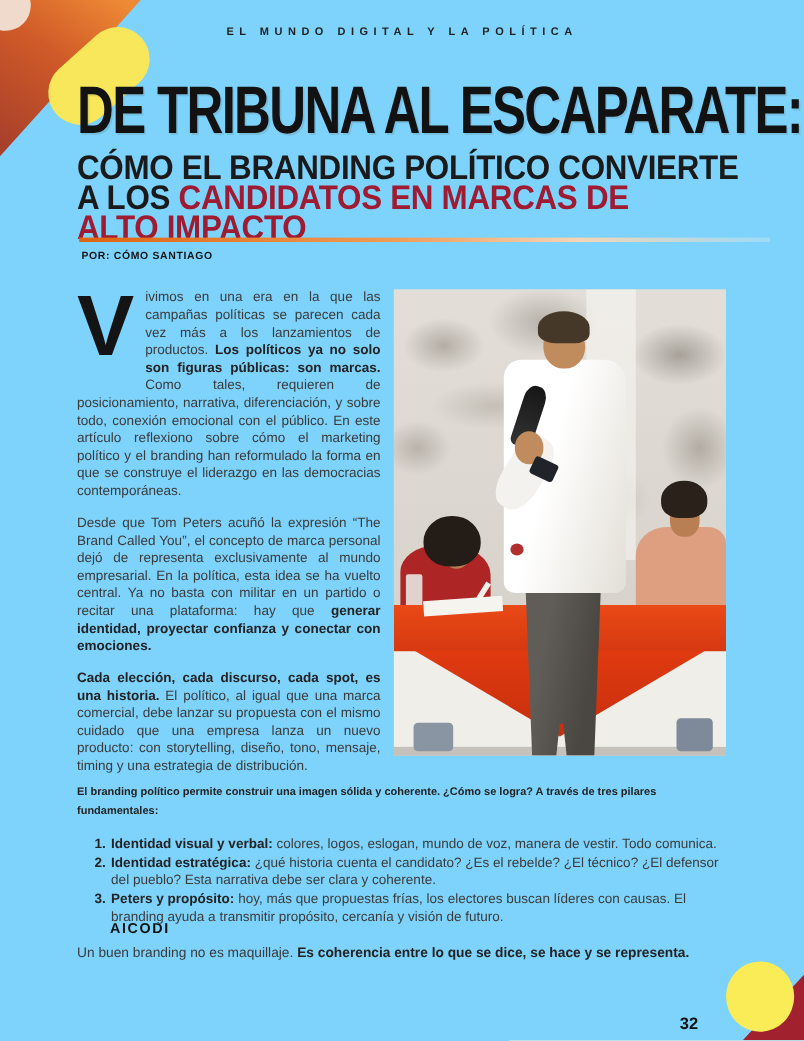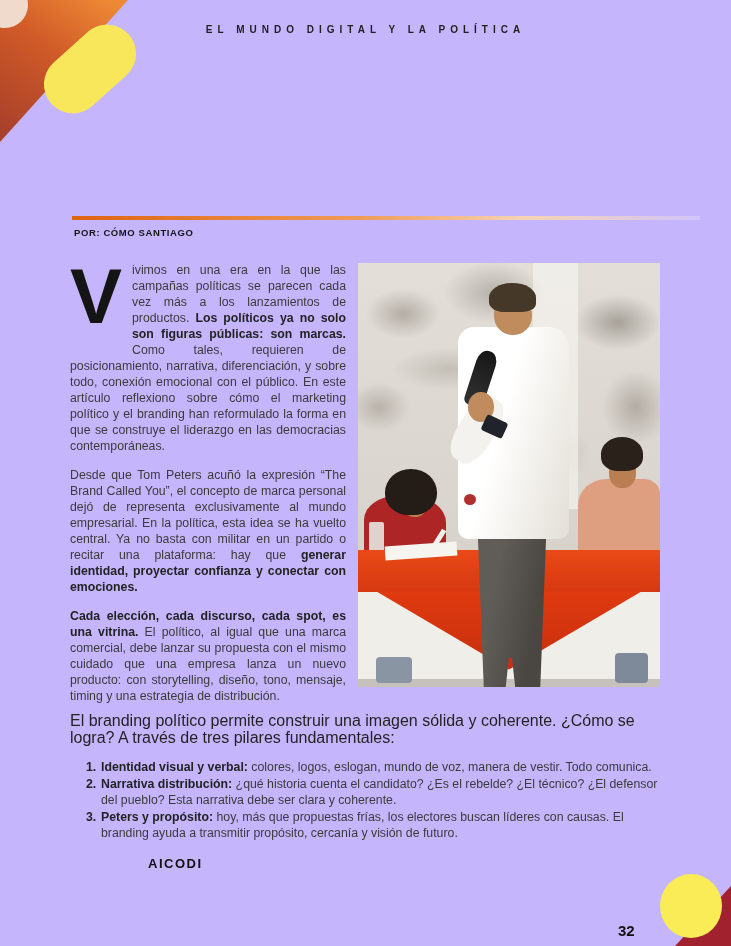--- a/index.html
+++ b/index.html
@@ -1,18 +1,18 @@
 <!DOCTYPE html>
 <html><head>
 <meta charset="utf-8">
 <style>
   html,body{margin:0;padding:0;background:#e9e9e9;}
   #page{
     position:relative;width:731px;height:946px;margin:0 auto;
-    background:#c4b5fd;overflow:hidden;
+    background:#7dd3fc;overflow:hidden;
     font-family:"Liberation Sans", sans-serif;color:#3B3B3B;
   }
   
   .deco-orange-band{position:absolute;top:0;left:0;width:128px;height:142px;
     background:linear-gradient(215deg,#EE8A35 5%,#D05A28 45%,#A8402B 95%);
     clip-path:polygon(0 0,100% 0,0 100%);}
   .deco-corner-circle{position:absolute;top:-18px;left:-18px;width:46px;height:46px;
     border-radius:50%;background:#EFDACB;}
   .deco-yellow-pill{position:absolute;left:38px;top:40px;width:104px;height:58px;
     border-radius:29px;background:#F9E75B;transform:rotate(-42deg);}
@@ -38,30 +38,30 @@
   
   .content{position:absolute;left:70px;top:262px;width:592px;}
   .col-left{position:absolute;left:0;top:0;width:276px;}
   .body-p{font-size:12.3px;line-height:16px;color:#3B3B3B;text-align:justify;margin:0 0 13px 0;}
   .body-p b{color:#232323;}
   .dropcap{float:left;font-size:78px;line-height:0.8;font-weight:700;color:#141414;
     width:54px;height:82px;margin:3px 8px 0 0;}
   .section-heading{font-size:12.8px;font-weight:700;font-style:italic;color:#A6242F;
     margin:17px 0 15px 0;line-height:1.35;}
   .fw{position:absolute;left:70px;top:712px;width:592px;}
-  .fw-lead{margin:0;font-size:16px;line-height:17px;font-weight:400;color:#232323;}
+  .fw-lead{margin:0;font-size:10px;line-height:17px;font-weight:700;color:#232323;}
   .olist{margin:13px 0 0 16px;}
   .olist-item{display:flex;font-size:12.3px;line-height:16.5px;color:#3B3B3B;}
   .olist-item .num{flex:none;width:15px;font-weight:700;color:#232323;}
   .olist-item b{color:#232323;text-align:center;}
   .closing{margin-top:16px;font-size:12.5px;line-height:17px;}
   .closing b{color:#232323;}
   
-  .footer-brand{position:absolute;left:100px;top:856px;font-size:13px;font-weight:700;
-    letter-spacing:1.5px;color:#111;margin-left:48px;}
+  .footer-brand{position:absolute;left:100px;top:836px;font-size:13px;font-weight:700;
+    letter-spacing:1.5px;color:#111;}
   .footer-page{position:absolute;left:618px;top:876px;font-size:15px;font-weight:700;color:#111;margin-top:46px;}
   
   .photo{position:absolute;left:288px;top:1px;width:302px;height:424px;overflow:hidden;
     background:
      radial-gradient(ellipse 60px 40px at 15% 12%, rgba(105,95,85,0.38), transparent 62%),
      radial-gradient(ellipse 80px 50px at 45% 7%, rgba(90,82,72,0.32), transparent 62%),
      radial-gradient(ellipse 70px 45px at 86% 14%, rgba(80,72,62,0.4), transparent 62%),
      radial-gradient(ellipse 55px 60px at 92% 34%, rgba(95,85,75,0.34), transparent 62%),
      radial-gradient(ellipse 50px 40px at 7% 34%, rgba(100,90,80,0.3), transparent 62%),
      radial-gradient(ellipse 90px 35px at 30% 25%, rgba(110,100,88,0.24), transparent 62%),
@@ -107,38 +107,46 @@
 <div id="page">
 
   <div class="deco-orange-band"></div>
   <div class="deco-corner-circle"></div>
   <div class="deco-yellow-pill"></div>
   <div class="deco-corner-red"></div>
   <div class="deco-yellow-circle"></div>
 
   <div class="kicker">EL MUNDO DIGITAL Y LA POLÍTICA</div>
 
+  <div class="title-block">
+    <h1 class="main-title">DE TRIBUNA AL ESCAPARATE:</h1>
+    <div class="subtitle">
+      <span class="stl">CÓMO EL BRANDING POLÍTICO CONVIERTE</span>
+      <span class="stl"><span>A LOS </span><span class="red">CANDIDATOS EN MARCAS DE</span></span>
+      <span class="stl red">ALTO IMPACTO</span>
+    </div>
+  </div>
 
   <div class="rule-orange"></div>
   <div class="byline">POR: CÓMO SANTIAGO</div>
 
   <div class="content">
 
     <div class="col-left">
       <p class="body-p">
         <span class="dropcap">V</span><span>ivimos en una era en la que las campañas políticas se parecen cada vez más a los lanzamientos de productos. </span><b>Los políticos ya no solo son figuras públicas: son marcas.</b><span> Como tales, requieren de posicionamiento, narrativa, diferenciación, y sobre todo, conexión emocional con el público. En este artículo reflexiono sobre cómo el marketing político y el branding han reformulado la forma en que se construye el liderazgo en las democracias contemporáneas.</span>
       </p>
 
 
       <p class="body-p">
         <span>Desde que Tom Peters acuñó la expresión “The Brand Called You”, el concepto de marca personal dejó de representa exclusivamente al mundo empresarial. En la política, esta idea se ha vuelto central. Ya no basta con militar en un partido o recitar una plataforma: hay que </span><b>generar identidad, proyectar confianza y conectar con emociones.</b>
       </p>
 
       <p class="body-p">
-        <b>Cada elección, cada discurso, cada spot, es una vitrina.</b><span> El político, al igual que una marca comercial, debe lanzar su propuesta con el mismo cuidado que una empresa lanza un nuevo producto: con storytelling, diseño, tono, mensaje, timing y una estrategia de distribución.</span>
+        <b>Cada elección, cada discurso, cada spot, es una historia.</b><span> El político, al igual que una marca comercial, debe lanzar su propuesta con el mismo cuidado que una empresa lanza un nuevo producto: con storytelling, diseño, tono, mensaje, timing y una estrategia de distribución.</span>
       </p>
 
     </div>
 
     <div class="photo" aria-label="Hombre de camisa blanca hablando con micrófono frente a una mesa con mantel rojo">
       <div class="p-pillar"></div>
       <div class="p-woman-body"></div>
       <div class="p-woman-face"></div>
       <div class="p-woman-hair"></div>
       <div class="p-glass"></div>
@@ -168,26 +176,29 @@
   <div class="fw">
     <p class="fw-lead">El branding político permite construir una imagen sólida y coherente. ¿Cómo se logra? A través de tres pilares fundamentales:</p>
 
     <div class="olist">
       <div class="olist-item">
         <span class="num">1.</span>
         <span><b>Identidad visual y verbal:</b><span> colores, logos, eslogan, mundo de voz, manera de vestir. Todo comunica.</span></span>
       </div>
       <div class="olist-item">
         <span class="num">2.</span>
-        <span><b>Narrativa distribución:</b><span> ¿qué historia cuenta el candidato? ¿Es el rebelde? ¿El técnico? ¿El defensor del pueblo? Esta narrativa debe ser clara y coherente.</span></span>
+        <span><b>Identidad estratégica:</b><span> ¿qué historia cuenta el candidato? ¿Es el rebelde? ¿El técnico? ¿El defensor del pueblo? Esta narrativa debe ser clara y coherente.</span></span>
       </div>
       <div class="olist-item">
         <span class="num">3.</span>
         <span><b>Peters y propósito:</b><span> hoy, más que propuestas frías, los electores buscan líderes con causas. El branding ayuda a transmitir propósito, cercanía y visión de futuro.</span></span>
       </div>
     </div>
 
+    <p class="closing">
+      <span>Un buen branding no es maquillaje. </span><b>Es coherencia entre lo que se dice, se hace y se representa.</b>
+    </p>
   </div>
 
   <div class="footer-brand">AICODI</div>
   <div class="footer-page">32</div>
 
 </div>
 
 </body></html>

